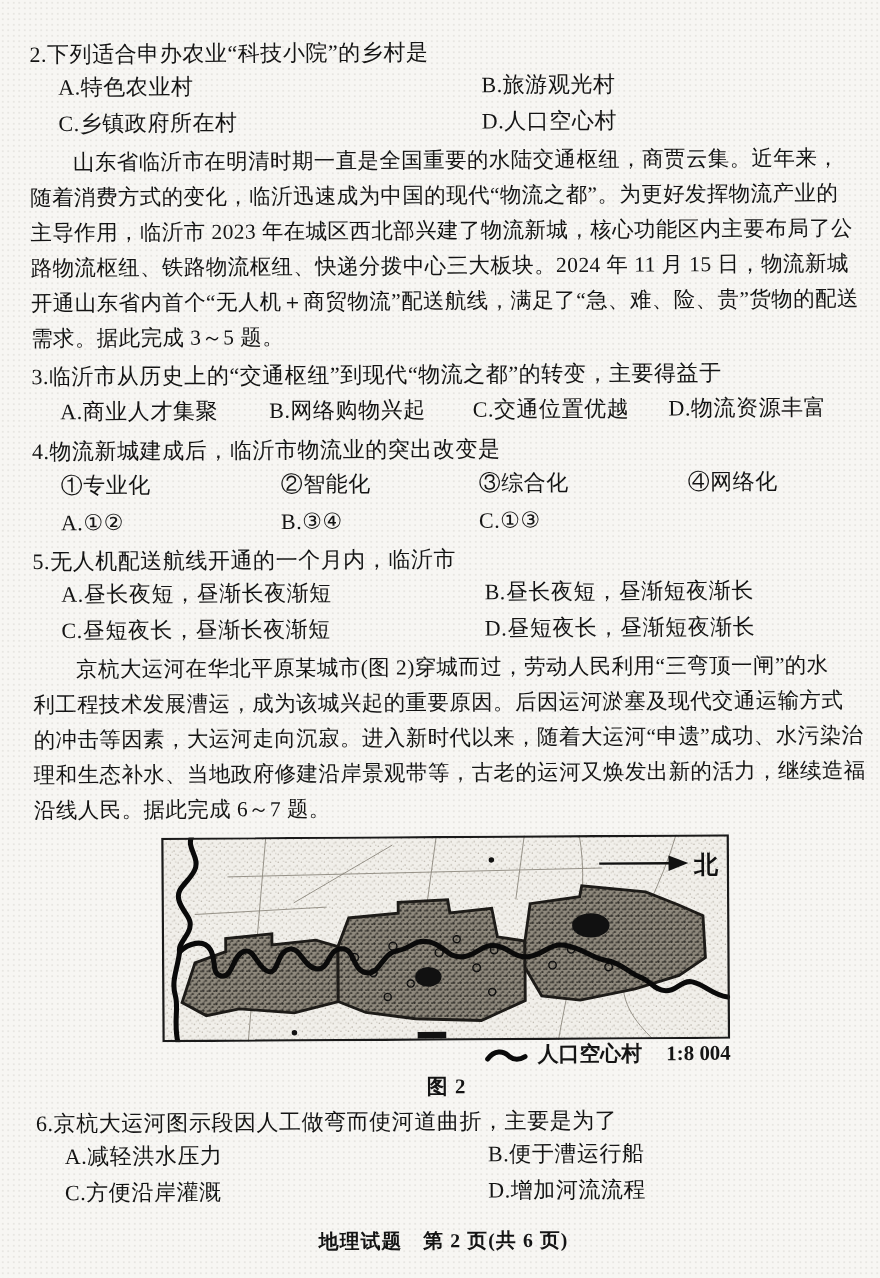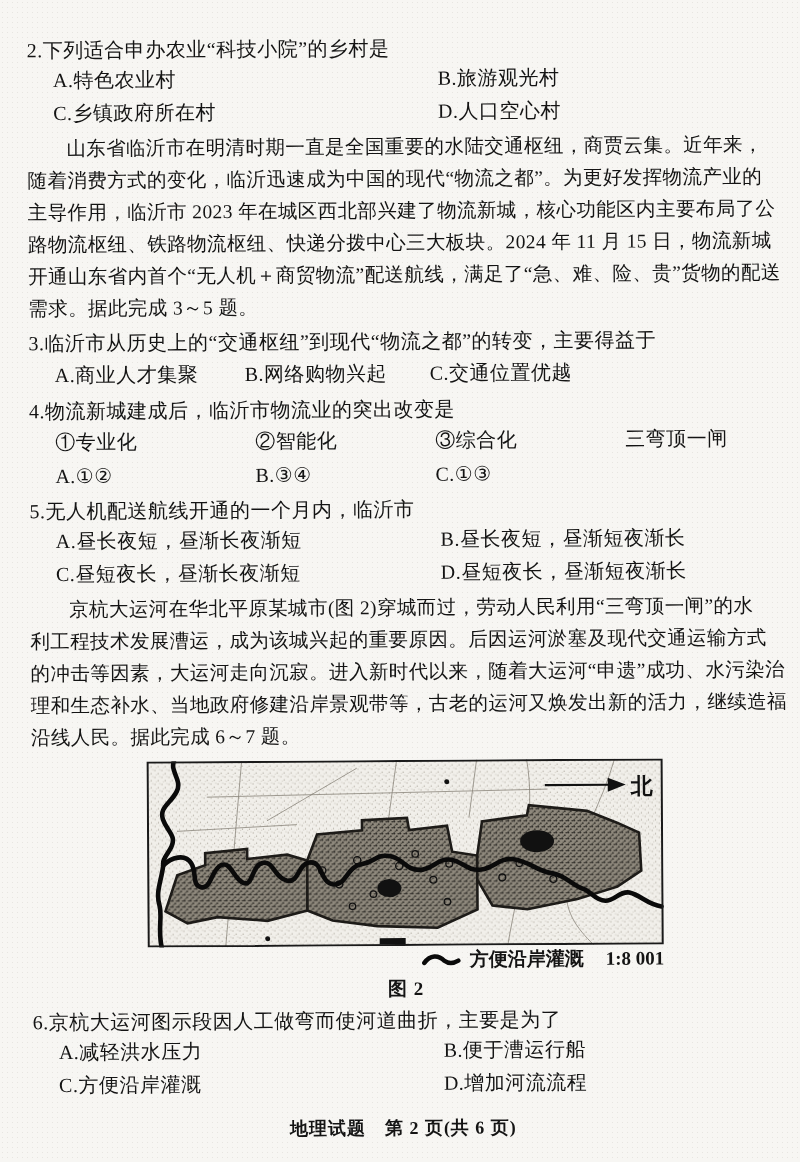--- a/index.html
+++ b/index.html
@@ -99,28 +99,29 @@
     <div class="pline">路物流枢纽、铁路物流枢纽、快递分拨中心三大板块。2024 年 11 月 15 日，物流新城</div>
     <div class="pline">开通山东省内首个“无人机＋商贸物流”配送航线，满足了“急、难、险、贵”货物的配送</div>
     <div class="pline">需求。据此完成 3～5 题。</div>
   </div>
 
   <div class="stem">3.临沂市从历史上的“交通枢纽”到现代“物流之都”的转变，主要得益于</div>
   <div class="opt-row-4">
     <div>A.商业人才集聚</div>
     <div>B.网络购物兴起</div>
     <div>C.交通位置优越</div>
+    <div>D.物流资源丰富</div>
   </div>
 
   <div class="stem">4.物流新城建成后，临沂市物流业的突出改变是</div>
   <div class="items-row-4">
     <div>①专业化</div>
     <div>②智能化</div>
     <div>③综合化</div>
-    <div>三弯顶一闸</div>
+    <div>④网络化</div>
   </div>
   <div class="items-row-4">
     <div>A.①②</div>
     <div>B.③④</div>
     <div>C.①③</div>
   </div>
 
   <div class="stem">5.无人机配送航线开通的一个月内，临沂市</div>
   <div class="opt-row-2">
     <div>A.昼长夜短，昼渐长夜渐短</div>
@@ -213,22 +214,22 @@
         <text x="484" y="35" font-size="22" font-weight="bold" fill="#111" font-family="Liberation Serif, DejaVu Serif, serif">北</text>
       </g>
 
       <rect x="1" y="1" width="514" height="184" fill="none" stroke="#1a1a1a" stroke-width="2"></rect>
     </svg>
 
     <div class="legend-row">
       <svg width="40" height="14" viewBox="0 0 40 14">
         <path d="M3,10 C9,2 17,2 23,8 C27,11 32,11 37,8" fill="none" stroke="#0a0a0a" stroke-width="4.5" stroke-linecap="round"></path>
       </svg>
-      <span>方便沿岸灌溉</span>
-      <span class="legend-scale">1:8 001</span>
+      <span>人口空心村</span>
+      <span class="legend-scale">1:8 004</span>
     </div>
     <div class="fig-caption">图 2</div>
   </div>
 
   <div class="stem">6.京杭大运河图示段因人工做弯而使河道曲折，主要是为了</div>
   <div class="opt-row-2">
     <div>A.减轻洪水压力</div>
     <div>B.便于漕运行船</div>
   </div>
   <div class="opt-row-2">

